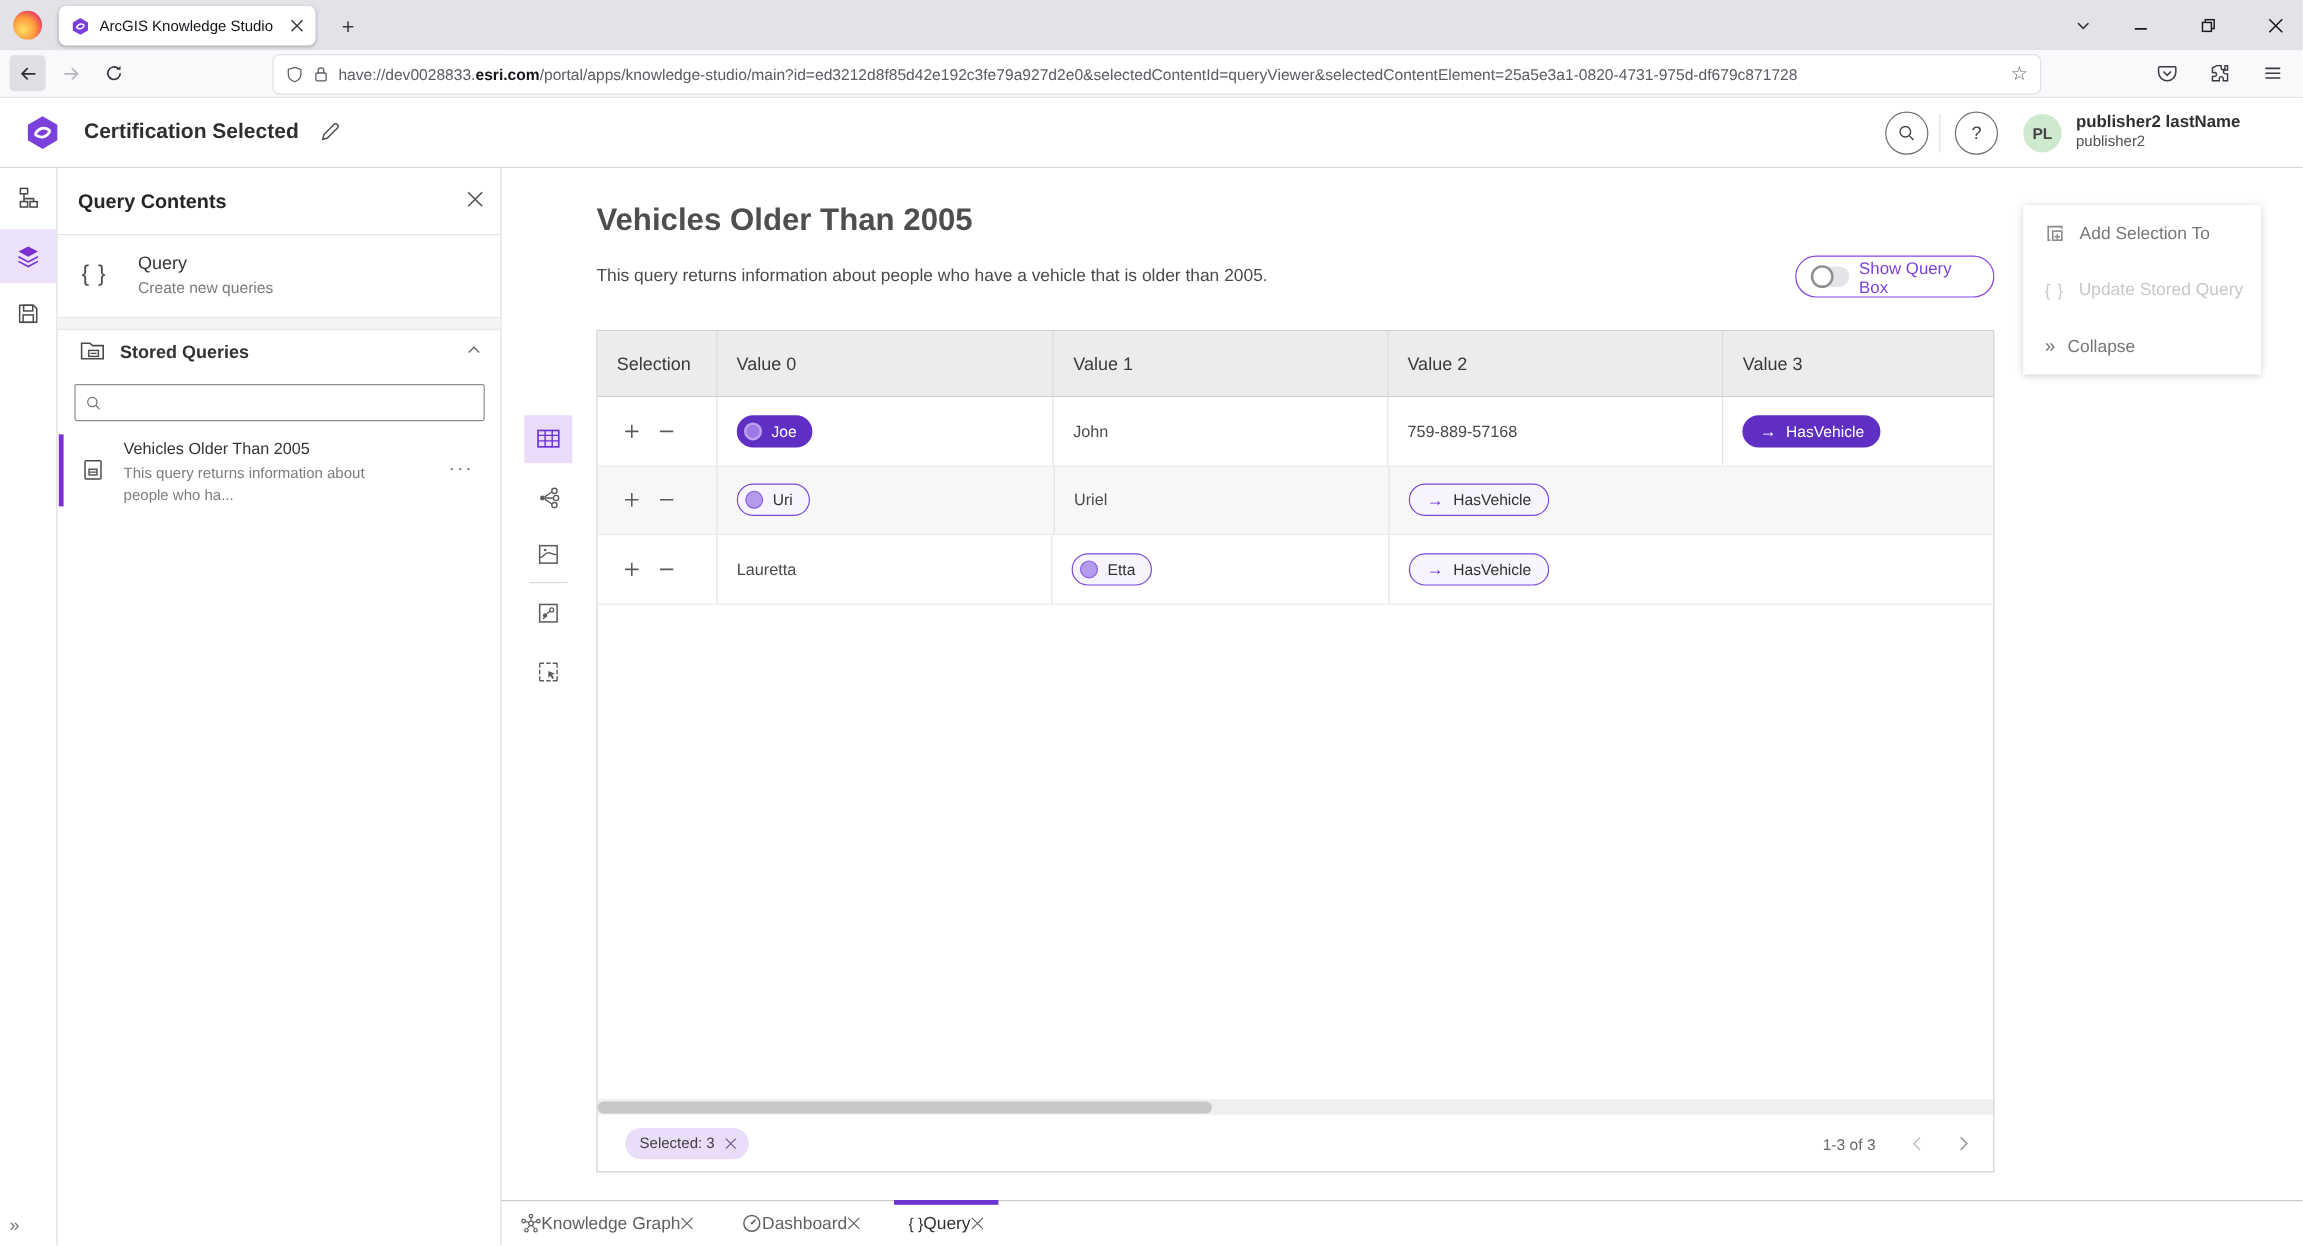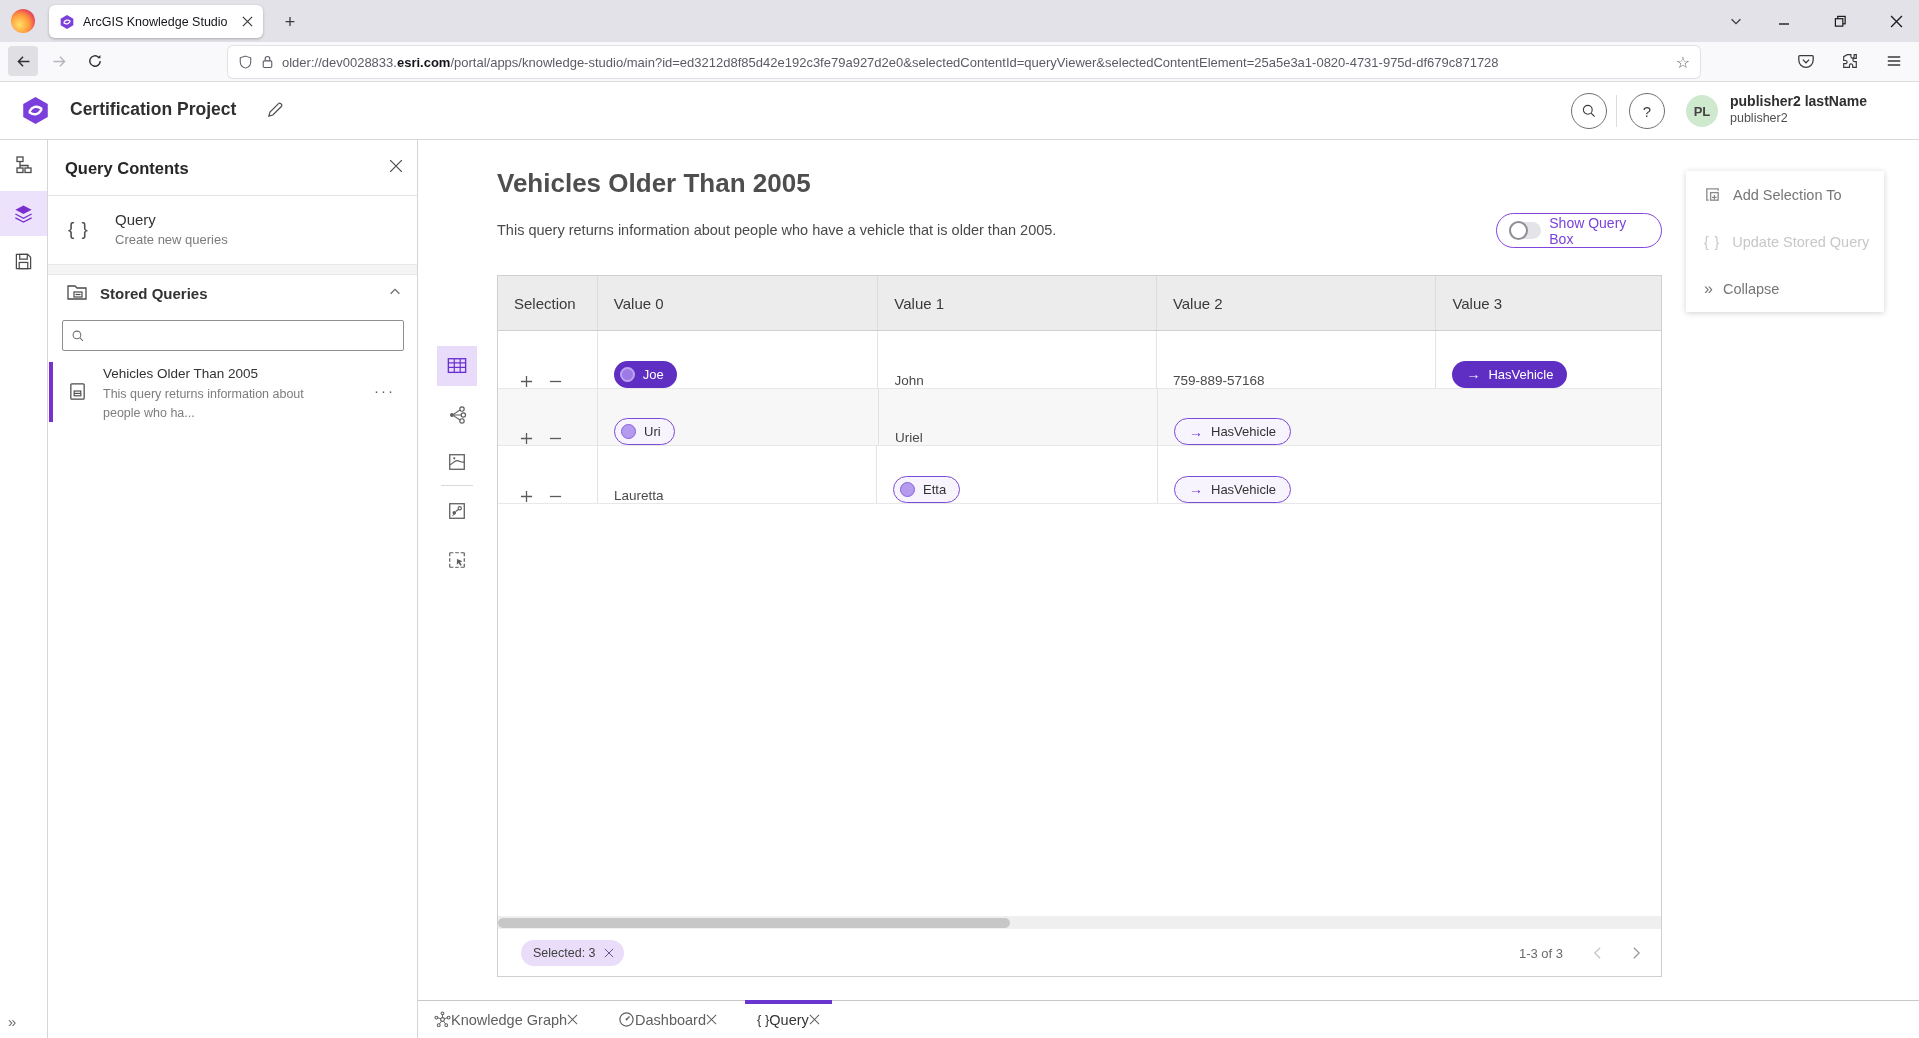--- a/index.html
+++ b/index.html
@@ -94,21 +94,21 @@
   .vt-btn { position:absolute; left:0; width:40px; height:40px; display:flex; align-items:center; justify-content:center; color:#5c5c5c; }
   .vt-btn.sel { background:#e8dcfa; color:#6a30d0; }
   .vt-div { position:absolute; left:4px; width:32px; height:1px; background:#d9d9d9; }
 
   .card { position:absolute; left:79px; top:135px; width:1165px; height:702px; border:1px solid #cfcfcf; background:#fff; }
   .thead { display:flex; height:55px; background:#ececec; border-bottom:1px solid #cfcfcf; }
   .th { font-size:15px; color:#3a3a3a; display:flex; align-items:center; padding-left:16px; border-right:1px solid #dcdcdc; }
   .th:last-child, .td:last-child { border-right:none; }
   .trow { display:flex; height:57.5px; border-bottom:1px solid #e8e8e8; background:#fff; }
   .trow.alt { background:#f7f7f8; }
-  .td { display:flex; align-items:flex-end; padding-left:16px; font-size:13.5px; color:#4a4a4a; border-right:1px solid #e3e3e3; }
+  .td { display:flex; align-items:center; padding-left:16px; font-size:13.5px; color:#4a4a4a; border-right:1px solid #e3e3e3; }
   .c0 { width:100px; } .c1 { width:281px; } .c2 { width:279px; } .c3 { width:280px; } .c4 { width:225px; }
   .td.sel { padding-left:22px; gap:16px; color:#5a5a5a; }
   .badge { height:27px; border-radius:14px; display:inline-flex; align-items:center; font-size:13px; }
   .badge.ent { gap:8px; padding:0 13px 0 6px; }
   .badge.rel { gap:8px; padding:0 14px; }
   .badge .dot { width:15px; height:15px; border-radius:50%; }
   .badge.filled { background:#5f2ec2; color:#fff; }
   .badge.filled .dot { background:#9d7ae6; border:2px solid #bda4ef; }
   .badge.outline { background:#f7f4fd; border:1px solid #7a4bd6; color:#323232; }
   .badge.outline .dot { background:#b49bee; border:1.5px solid #8a5fe0; }
@@ -207,21 +207,21 @@
       </svg>
     </div>
   <div class="urlbar">
     <svg width="15" height="15" viewBox="0 0 20 20">
         <path d="M10 1.5l7 2.3v5.4c0 4.6-3.6 7.2-7 8.3-3.4-1.1-7-3.7-7-8.3V3.8z" fill="none" stroke="#5b5b66" stroke-width="1.4"></path>
       </svg>
     <svg width="13" height="14" viewBox="0 0 16 18">
         <rect x="2.5" y="7.5" width="11" height="8.5" rx="1.5" fill="none" stroke="#5b5b66" stroke-width="1.4"></rect>
         <path d="M5 7.5V5a3 3 0 0 1 6 0v2.5" fill="none" stroke="#5b5b66" stroke-width="1.4"></path>
       </svg>
-    <span class="url-text"><span>older://dev0028833.</span><span class="domain">esri.com</span><span>/portal/apps/knowledge-studio/main?id=ed3212d8f85d42e192c3fe79a927d2e0&amp;selectedContentId=queryViewer&amp;selectedContentElement=25a5e3a1-0820-4731-975d-df679c871728</span></span>
+    <span class="url-text"><span>have://dev0028833.</span><span class="domain">esri.com</span><span>/portal/apps/knowledge-studio/main?id=ed3212d8f85d42e192c3fe79a927d2e0&amp;selectedContentId=queryViewer&amp;selectedContentElement=25a5e3a1-0820-4731-975d-df679c871728</span></span>
     <span class="url-star">☆</span>
   </div>
   <div class="tb-icons">
     <span>
         <svg width="18" height="18" viewBox="0 0 20 20">
           <path d="M3 4h14a1 1 0 0 1 1 1v4a8 8 0 0 1-16 0V5a1 1 0 0 1 1-1z" fill="none" stroke="#3a3a3e" stroke-width="1.4"></path>
           <path d="M6.5 8.5L10 12l3.5-3.5" fill="none" stroke="#3a3a3e" stroke-width="1.4"></path>
         </svg>
       </span>
     <span>
@@ -238,21 +238,21 @@
 
   <div class="app">
 
     <div class="app-header">
       <span class="app-logo">
           <svg width="31" height="31" viewBox="0 0 24 24">
             <polygon points="12,1.5 21.5,7 21.5,17 12,22.5 2.5,17 2.5,7" fill="#7b40dc"></polygon>
             <path d="M7.5 13.5c3.5 2.5 7 1.5 9-2M16.5 10.5c-3.5-2.5-7-1.5-9 2" stroke="#fff" stroke-width="1.8" fill="none" stroke-linecap="round"></path>
           </svg>
         </span>
-      <span class="app-title">Certification Project</span>
+      <span class="app-title">Certification Selected</span>
       <span class="edit-pencil">
           <svg width="19" height="19" viewBox="0 0 20 20">
             <path d="M3 17l1.2-4.2 9-9a1.6 1.6 0 0 1 2.3 0l.7.7a1.6 1.6 0 0 1 0 2.3l-9 9z" fill="none" stroke="currentColor" stroke-width="1.3"></path>
           </svg>
         </span>
       <span class="hdr-circle hdr-search">
           <svg width="16" height="16" viewBox="0 0 20 20">
             <circle cx="8.5" cy="8.5" r="5.5" fill="none" stroke="currentColor" stroke-width="1.4"></circle>
             <path d="M12.8 12.8L17 17" stroke="currentColor" stroke-width="1.4"></path>
           </svg>

